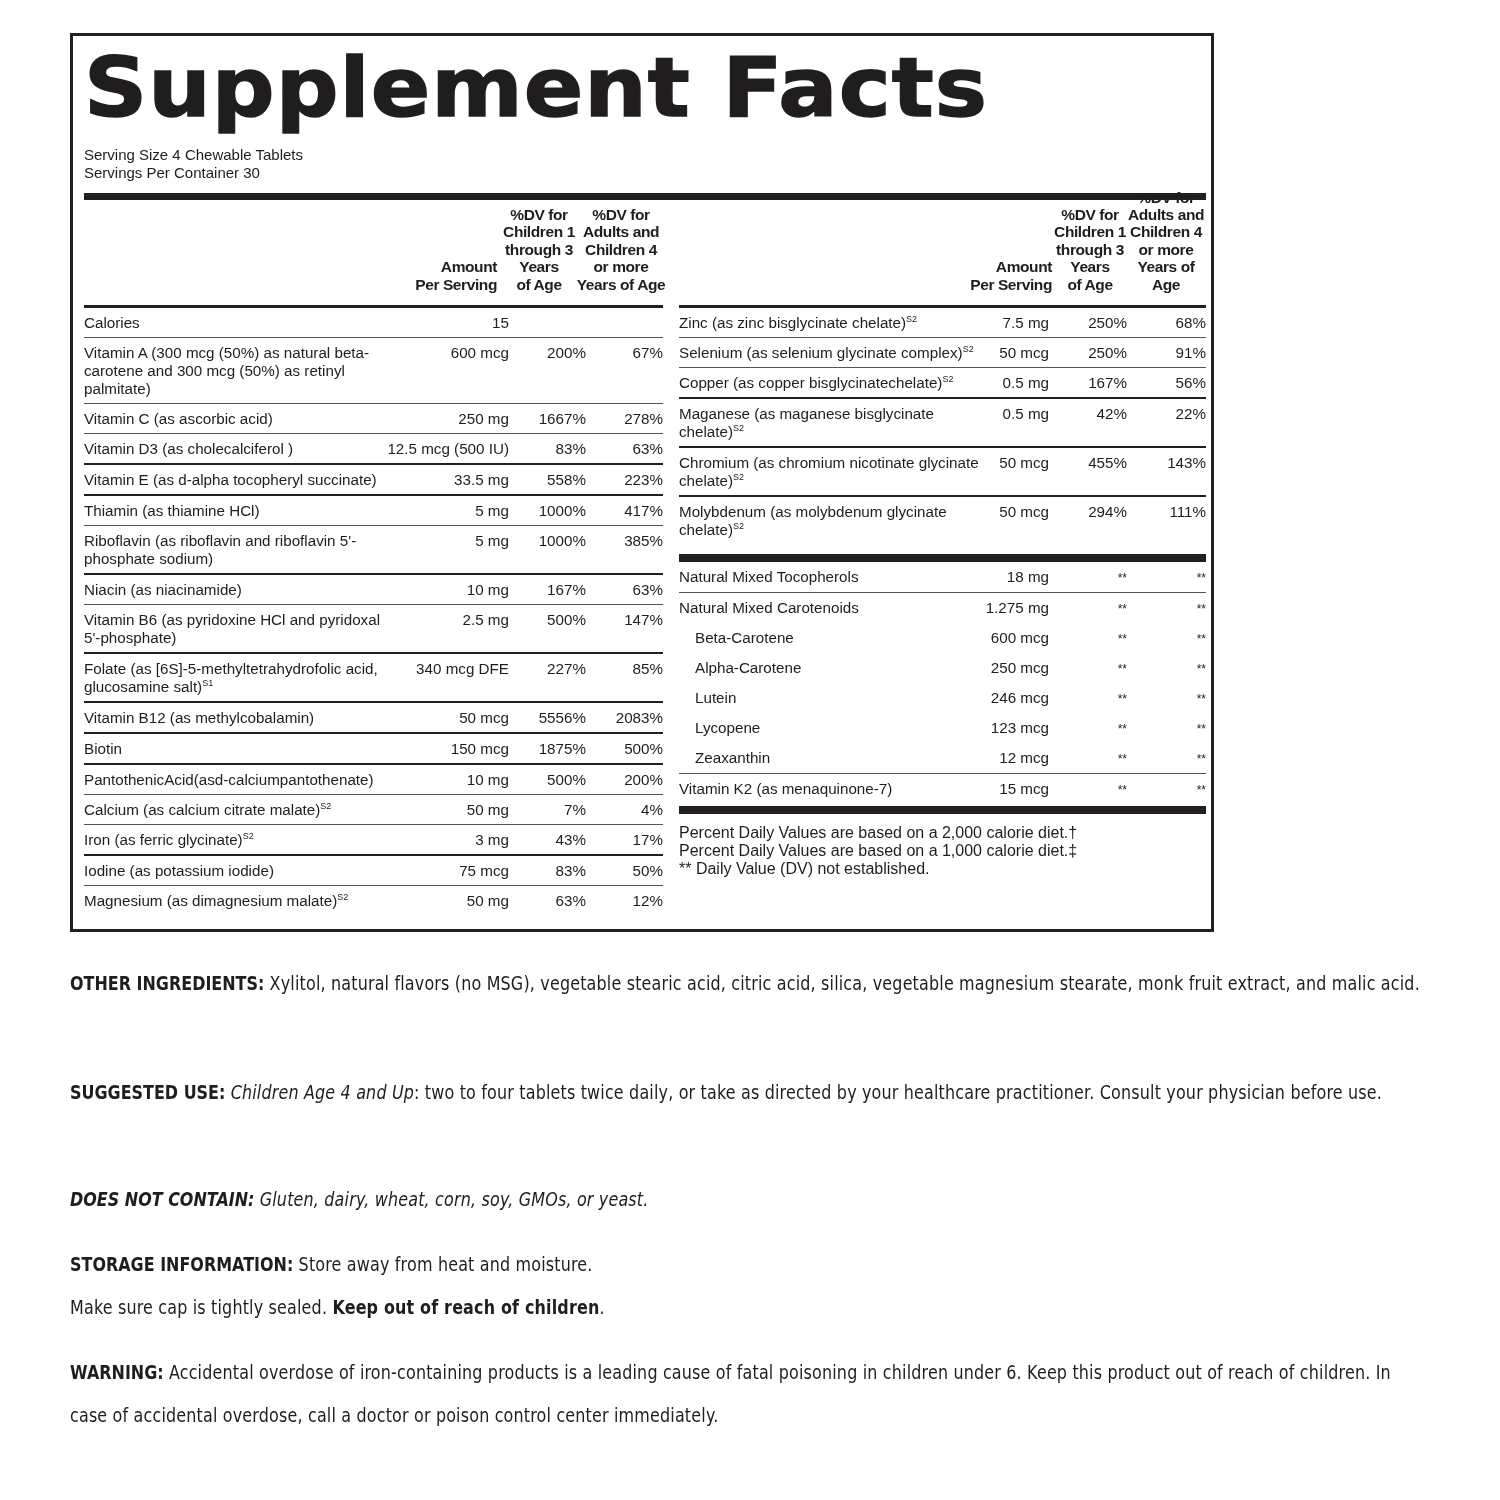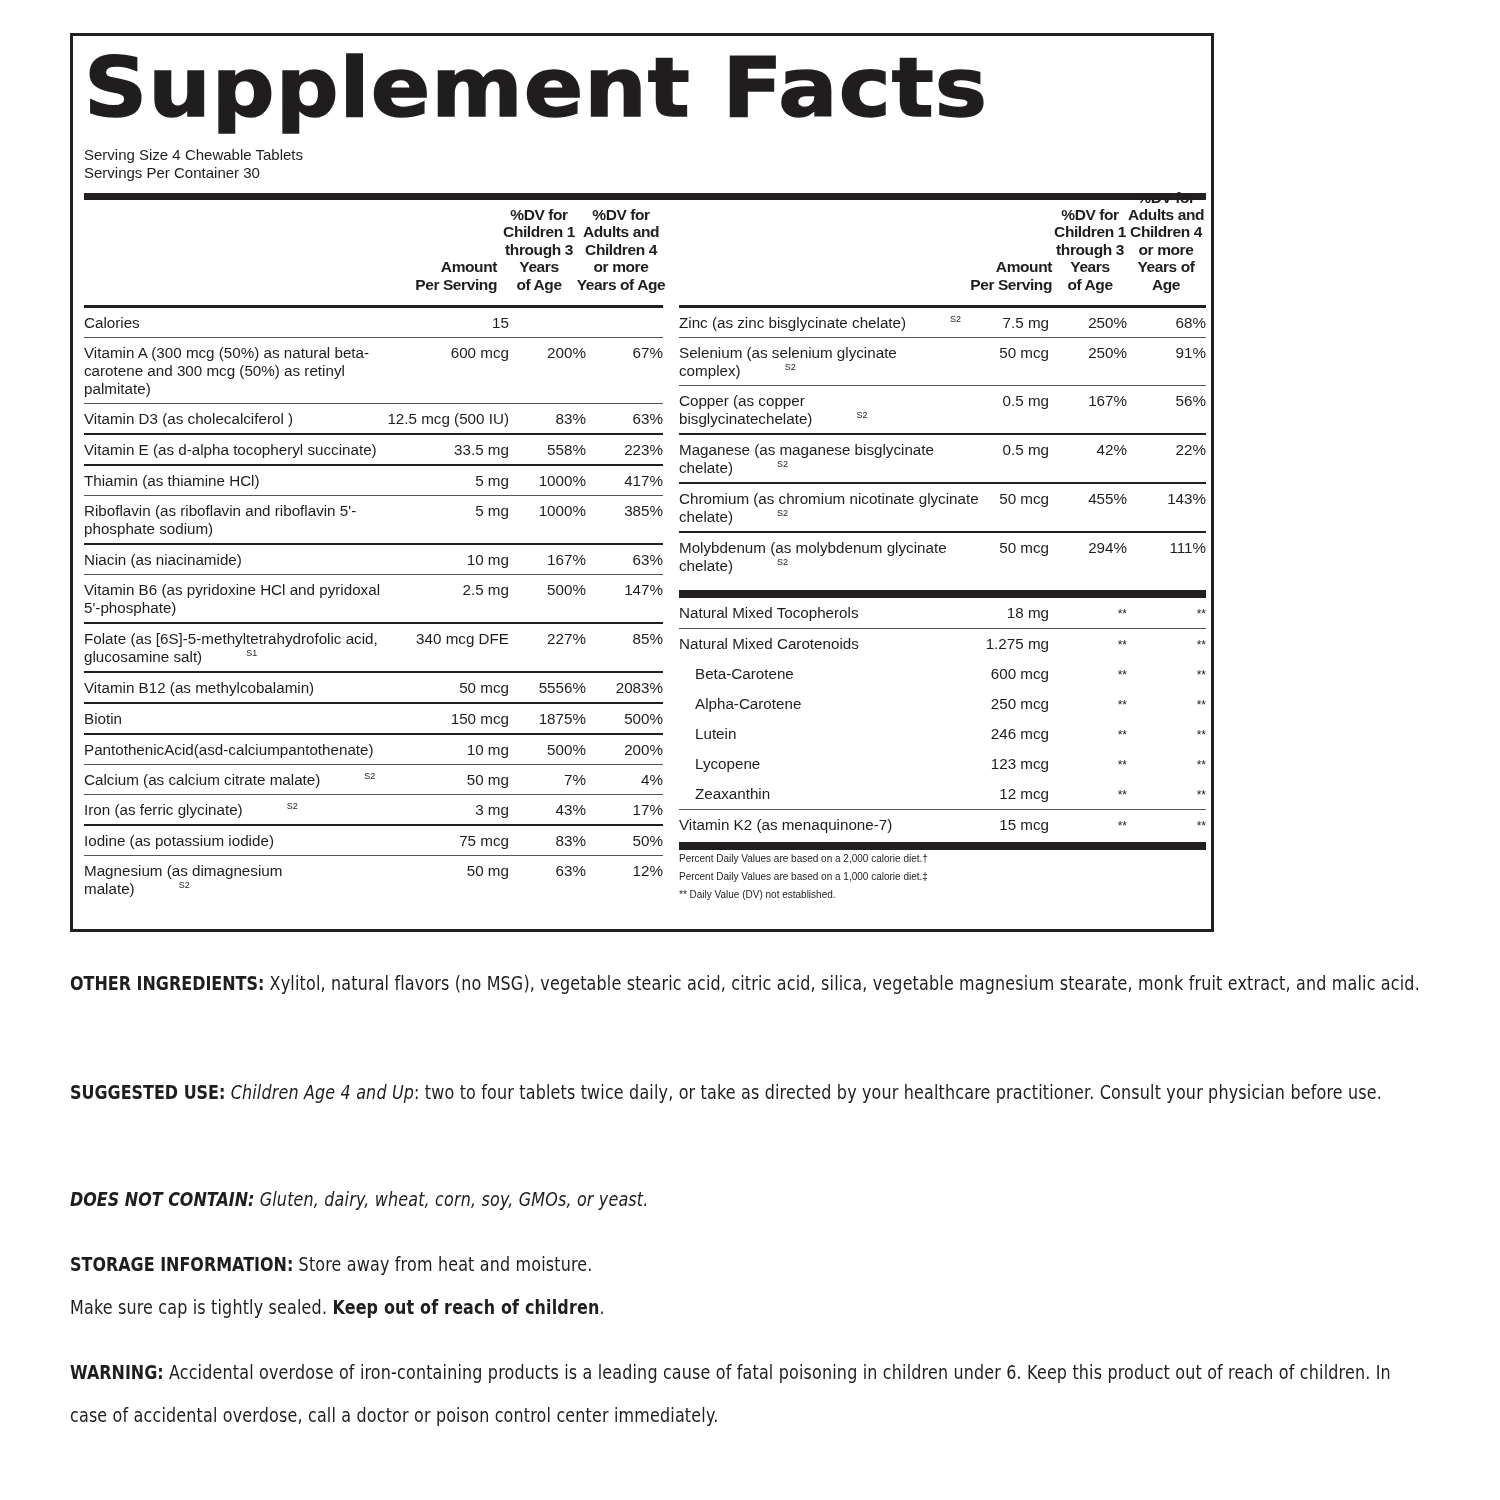--- a/index.html
+++ b/index.html
@@ -20,24 +20,24 @@
   .hdr span { position: absolute; bottom: 12px; text-align: center; letter-spacing: -0.4px; }
   .hdr .h-amt { text-align: right; }
 
   table.nut { border-collapse: collapse; width: 100%; font-size: 15.2px; line-height: 18px; }
   table.nut td { vertical-align: top; padding: 6px 0 5px 0; }
   table.nut tr.line td { border-top: 1.5px solid #555; }
   table.nut tr.line-dark td { border-top: 2px solid #231f20; }
   table.nut td.amt { text-align: right; white-space: nowrap; margin-left: 28px; }
   table.nut td.dv { text-align: right; white-space: nowrap; }
   table.nut td.star { text-align: right; font-size: 12px; padding-top: 7px; }
-  sup { font-size: 9px; line-height: 0; margin-left: 44px; }
+  sup { font-size: 9px; line-height: 0; }
   .indent { padding-left: 16px !important; margin-top: 46px; }
 
-  .foot { font-size: 10px; line-height: 18px; }
+  .foot { font-size: 16px; line-height: 18px; margin-top: 10px; }
 
   .info { position: absolute; left: 70px; width: 1400px; font-family: "DejaVu Sans", sans-serif; font-size: 19px; line-height: 43px; letter-spacing: 0.2px; }
   .info .lbl { font-weight: bold; font-family: "DejaVu Sans", sans-serif; letter-spacing: 0; }
   .info .txt { font-weight: normal; }
   .info .ital { font-style: italic; }
   .info .bold { font-weight: bold; }
   .squeeze { display: inline-block; transform: scaleX(0.84); transform-origin: left; white-space: nowrap; }
 </style>
 </head>
 <body>
@@ -85,20 +85,26 @@
             <td><span>Calories</span></td>
             <td class="amt"><span>15</span></td>
             <td class="dv"><span></span></td>
             <td class="dv"><span></span></td>
           </tr>
           <tr class="line">
             <td><span>Vitamin A (300 mcg (50%) as natural beta-carotene and 300 mcg (50%) as retinyl palmitate)</span></td>
             <td class="amt"><span>600 mcg</span></td>
             <td class="dv"><span>200%</span></td>
             <td class="dv"><span>67%</span></td>
+          </tr>
+          <tr class="line">
+            <td><span>Vitamin C (as ascorbic acid)</span></td>
+            <td class="amt"><span>250 mg</span></td>
+            <td class="dv"><span>1667%</span></td>
+            <td class="dv"><span>278%</span></td>
           </tr>
           <tr class="line">
             <td><span>Vitamin D3 (as cholecalciferol )</span></td>
             <td class="amt"><span>12.5 mcg (500 IU)</span></td>
             <td class="dv"><span>83%</span></td>
             <td class="dv"><span>63%</span></td>
           </tr>
           <tr class="line-dark">
             <td><span>Vitamin E (as d-alpha tocopheryl succinate)</span></td>
             <td class="amt"><span>33.5 mg</span></td>

